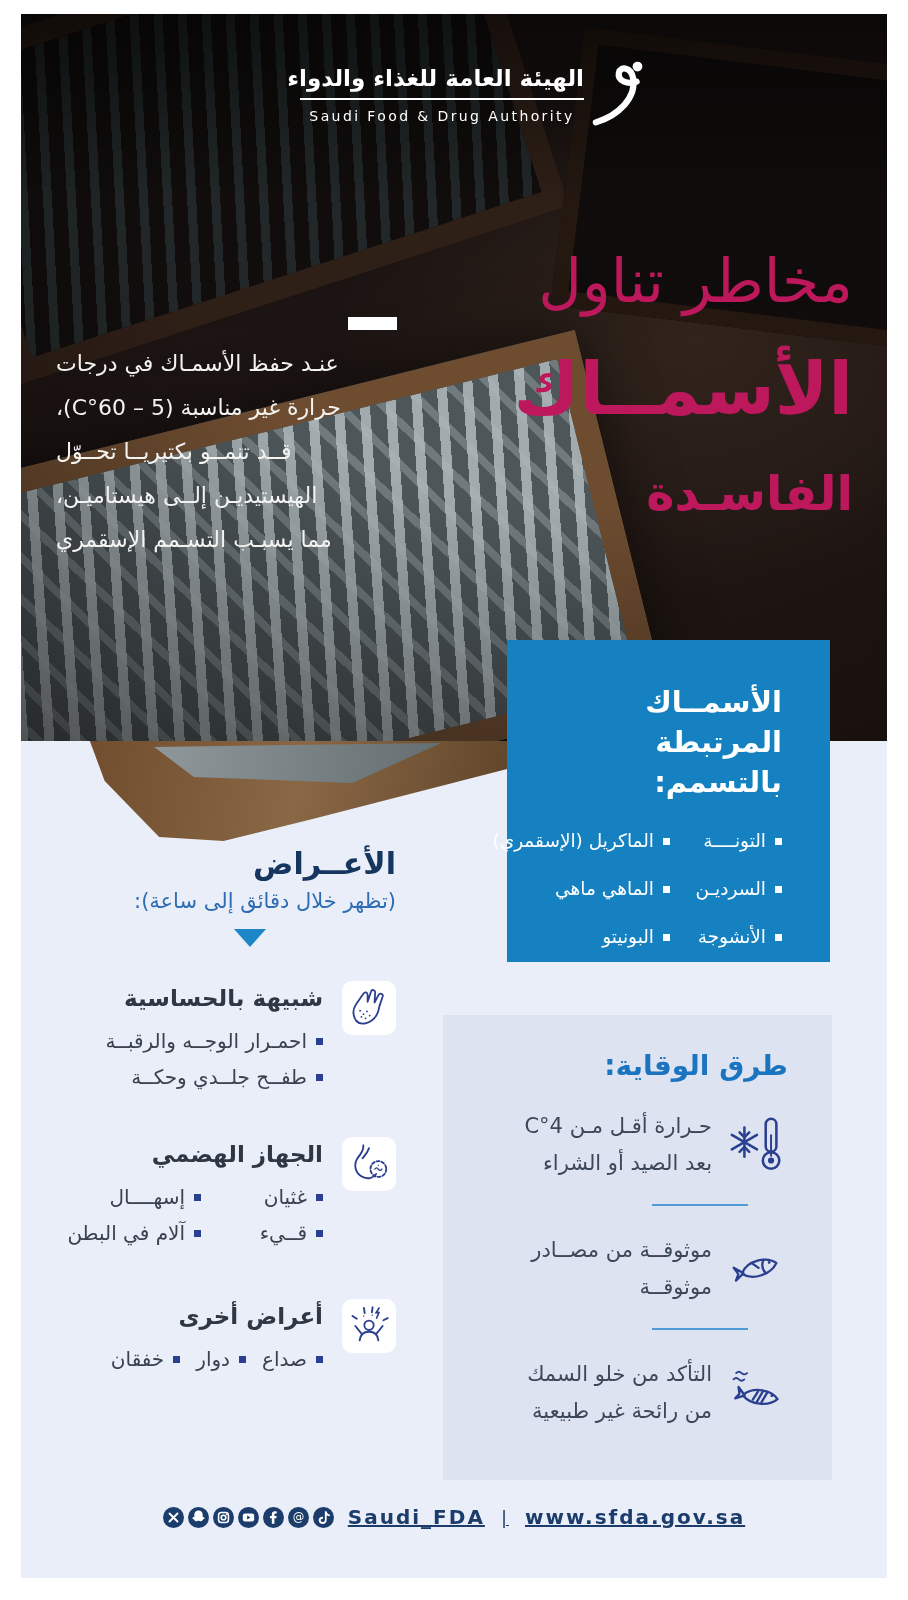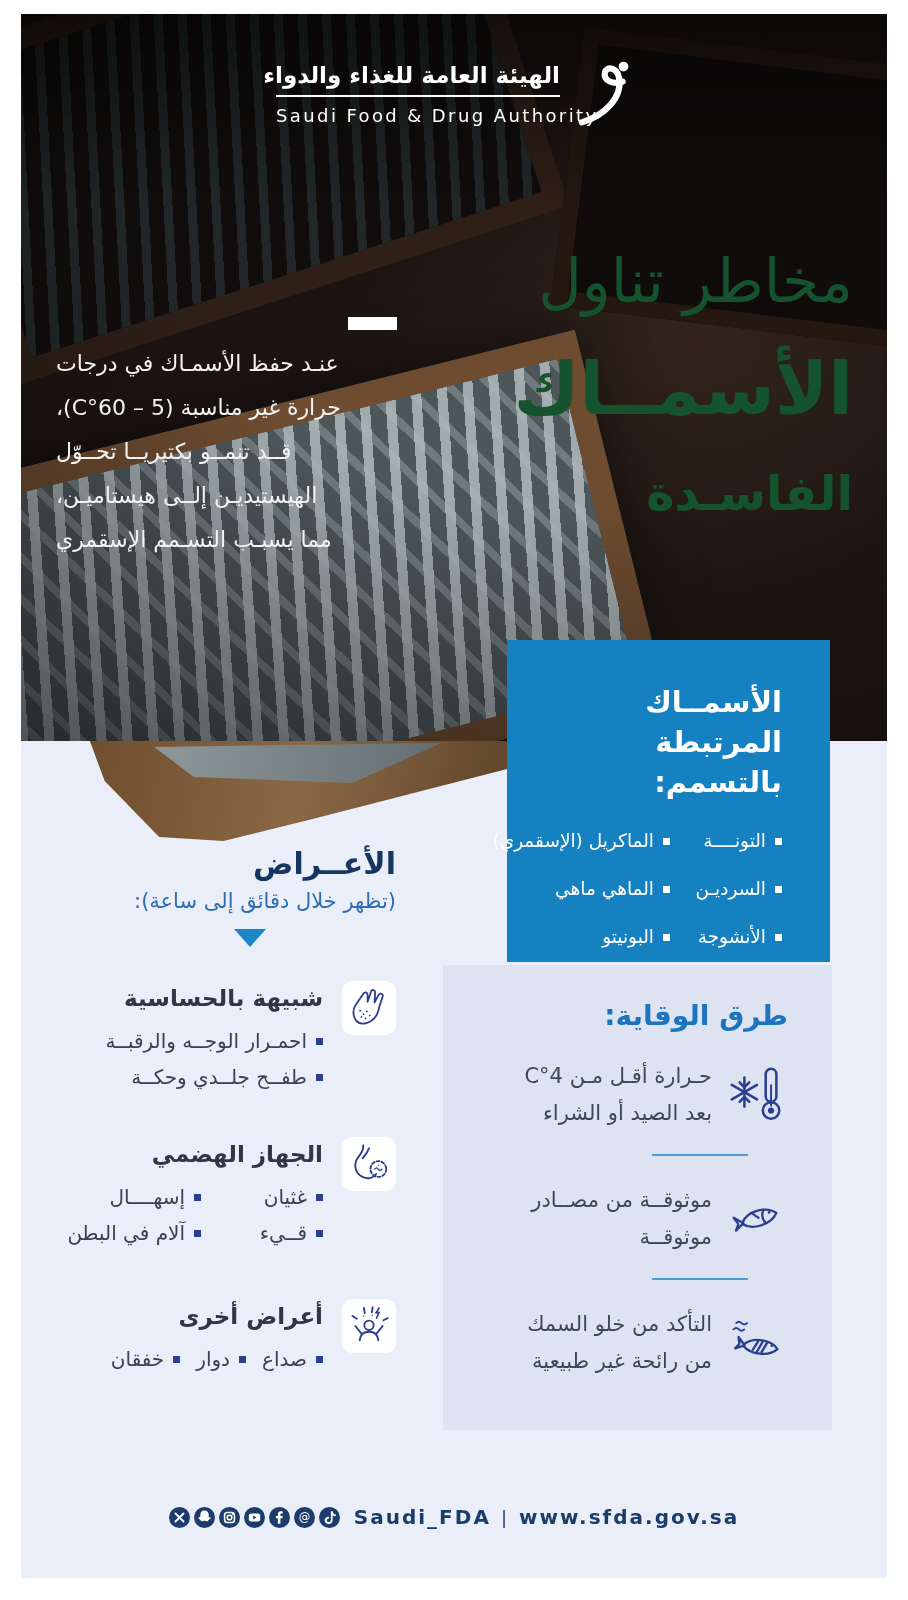--- a/index.html
+++ b/index.html
@@ -28,27 +28,27 @@
                          radial-gradient(120% 95% at 65% 30%, rgba(0,0,0,0) 40%, rgba(5,3,3,.62) 100%); }
   
   .crate-cutout { position:absolute; left:75px; top:741px; width:495px; height:100px;
              clip-path: polygon(3% 0, 100% 0, 92% 22%, 48% 78%, 30% 100%, 17% 96%, 6% 40%);
              background: linear-gradient(100deg, #6e4c2c 0%, #8a6846 45%, #543b22 100%); }
   .crate-cutout::after { content:""; position:absolute; inset:0;
              clip-path: polygon(16% 6%, 74% 2%, 56% 42%, 24% 36%);
              background: linear-gradient(95deg,#9aa3a5 0%, #6e787b 60%, #525c5f 100%); }
 
   
-  .logo { position:absolute; top:58px; right:273px; display:flex; align-items:center; gap:13px; }
+  .logo { position:absolute; top:58px; right:259px; display:flex; align-items:center; gap:3px; }
   .logo-text { width:284px; color:#fff; text-align:center; }
   .logo-ar { font-size:23px; font-weight:bold; padding-bottom:7px; border-bottom:2px solid #fff; white-space:nowrap; }
-  .logo-en { font-size:18px; letter-spacing:2.4px; margin-top:8px; white-space:nowrap; direction:ltr; }
-
-  
-  .hero-title { position:absolute; top:244px; right:55px; text-align:right; color:#14532d; }
+  .logo-en { font-size:14px; letter-spacing:2.4px; margin-top:8px; white-space:nowrap; direction:ltr; }
+
+  
+  .hero-title { position:absolute; top:244px; right:55px; text-align:right; color:#be185d; }
   .hero-title .t1 { font-size:60px; font-weight:normal; line-height:1.25; }
   .hero-title .t2 { font-size:72px; font-weight:bold; line-height:1; margin-top:34px; }
   .hero-title .t3 { font-size:48px; font-weight:bold; line-height:1; margin-top:44px; }
 
   .dash { position:absolute; left:348px; top:317px; width:49px; height:13px; background:#fff; }
 
   .intro { position:absolute; top:342px; right:512px; width:340px; text-align:left; color:#f3f3f1; }
   .intro div { font-size:22px; line-height:44px; white-space:nowrap; }
 
   
@@ -77,35 +77,35 @@
   .g-body { padding-top:2px; }
   .g-title { font-size:23px; font-weight:bold; color:#2f3744; line-height:30px; }
   .g-bullets { margin-top:10px; }
   .g-bullet { display:flex; align-items:flex-start; font-size:20px; color:#3a4150; line-height:36px; white-space:nowrap; }
   .g-bullet .blt { margin-top:15px; }
   .grid2 { display:grid; grid-template-columns:122px auto; }
   .row3 { display:flex; gap:16px; }
   .g-bullet.wrapped { white-space:normal; width:268px; }
 
   
-  .prevention { position:absolute; left:443px; top:965px; width:389px; height:465px; background:#dde3f1;
+  .prevention { position:absolute; left:443px; top:1015px; width:389px; height:465px; background:#dde3f1;
                 padding:34px 44px 0 28px; text-align:right; }
   .prev-title { font-size:28px; font-weight:bold; color:#1b74c0; }
   .prev-item { display:flex; align-items:center; gap:14px; margin-top:26px; }
   .prev-icon { width:62px; flex:none; display:flex; justify-content:center; }
   .prev-lines div { font-size:21px; line-height:37px; color:#3c4759; white-space:nowrap; }
   .prev-divider { width:96px; height:2px; background:#4e9cd3; margin:22px 40px 0 0; }
 
   
   .footer { position:absolute; top:1505px; left:21px; width:866px; direction:ltr;
             display:flex; align-items:center; justify-content:center; gap:14px; }
   .socials { display:flex; gap:4px; }
   .soc { width:21px; height:21px; display:block; cursor:pointer; }
-  .f-text { display:flex; align-items:center; gap:10px; color:#1c3c6b; font-weight:bold;
-            font-size:20px; letter-spacing:2px; }
+  .f-text { display:flex; align-items:center; gap:16px; color:#1c3c6b; font-weight:bold;
+            font-size:20px; letter-spacing:2px;text-decoration:underline; }
   .f-sep { font-weight:normal; color:#1c3c6b; font-size:18px; }
 
   svg { display:block; }
 </style>
 </head>
 <body>
 
 <div class="frame">
   <div class="canvas"></div>
 

